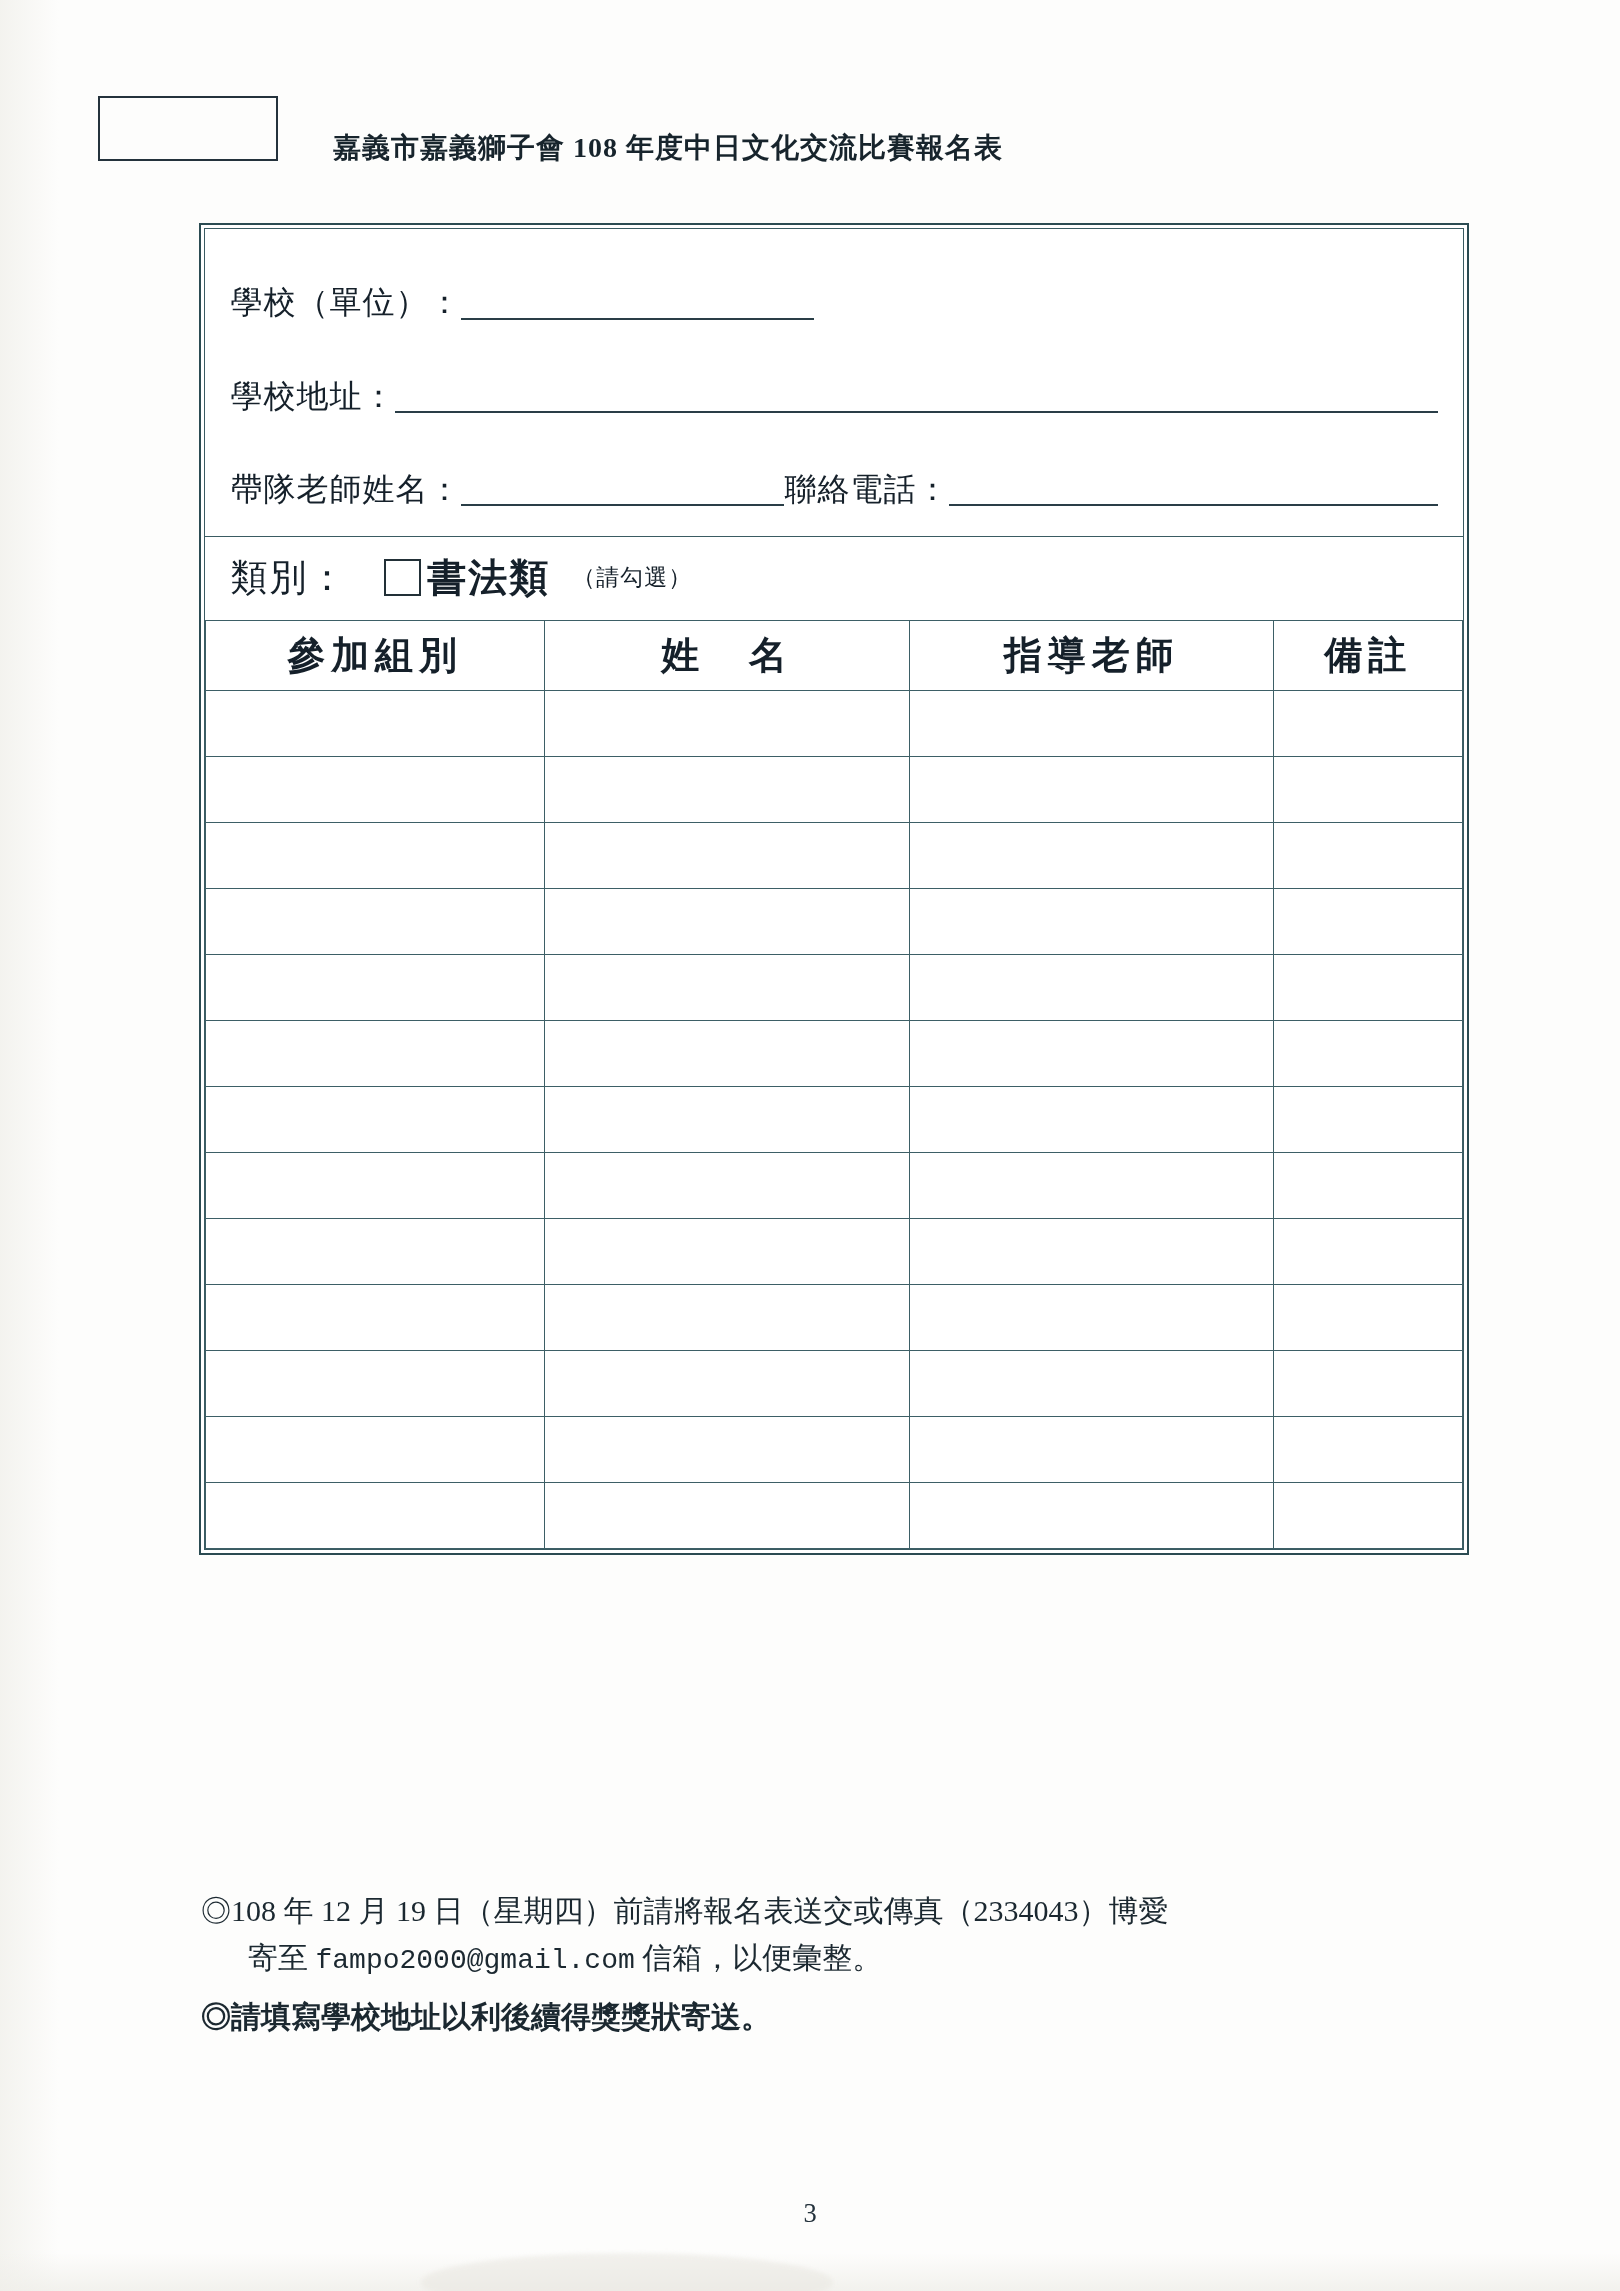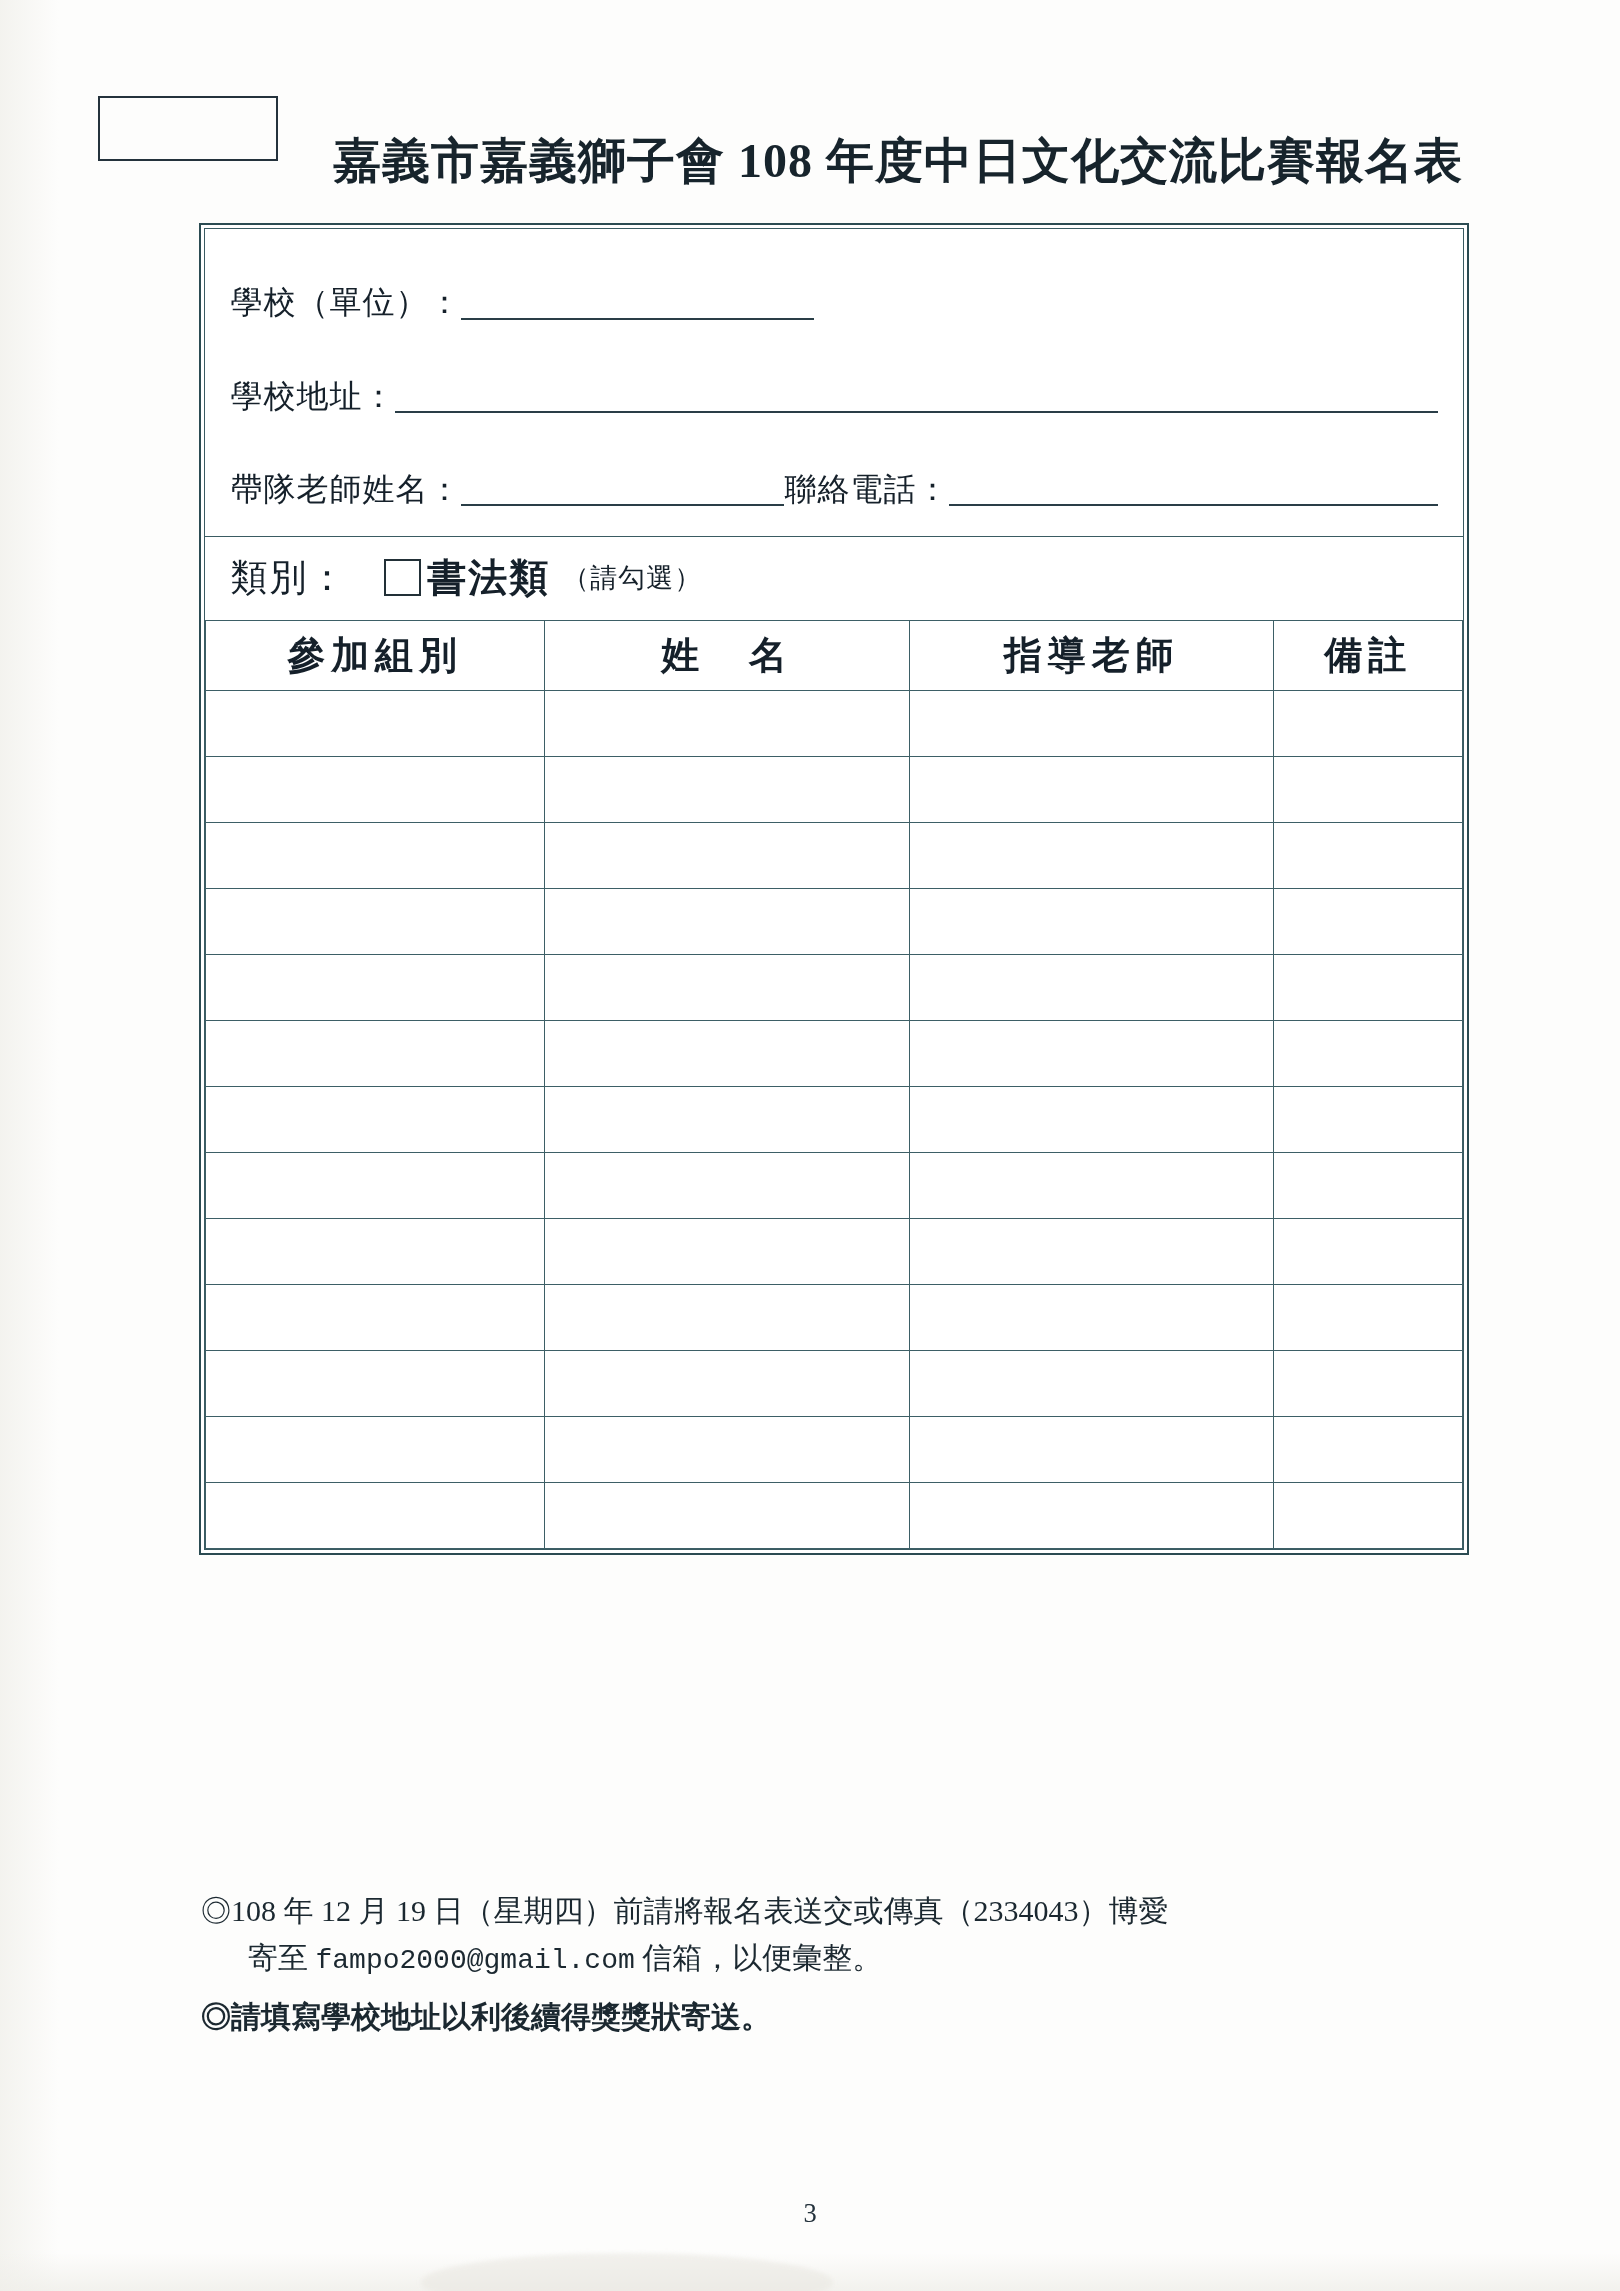--- a/index.html
+++ b/index.html
@@ -54,21 +54,21 @@
     position: absolute;
     left: 98px; top: 96px;
     width: 176px; height: 61px;
     border: 2px solid #24323c;
     background: transparent;
   }
   .doc-title {
     position: absolute;
     left: 333px; top: 129px;
     width: 1049px;
-    font-size: 48px;
+    font-size: 28px;
     font-weight: bold;
     letter-spacing: 1px;
     color: #17242c;
     font-family: "Liberation Serif", serif;
     white-space: nowrap;
   }
 
   
   .form-frame {
     position: absolute;
@@ -120,22 +120,22 @@
     border: 2px solid #223037;
     margin: 0 5.9px 0 37px;
     vertical-align: middle;
   }
   .cat-name {
     font-weight: bold;
     font-size: 39px;
     letter-spacing: 2px;
   }
   .cat-hint {
-    font-size: 27px;
-    margin-left: 12px;
+    font-size: 23px;
+    margin-left: 22px;
     letter-spacing: 1px;
   }
 
   
   table.reg {
     border-collapse: collapse;
     width: 100%;
     table-layout: fixed;
   }
   table.reg th, table.reg td {

